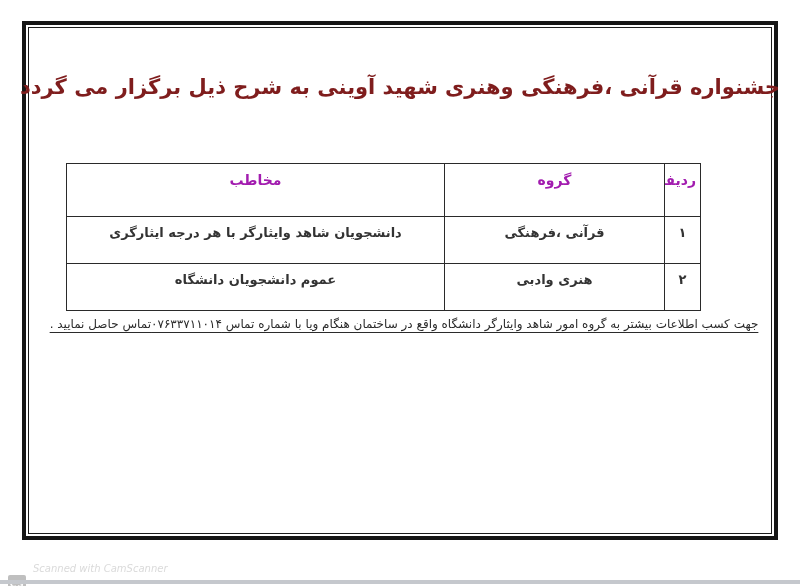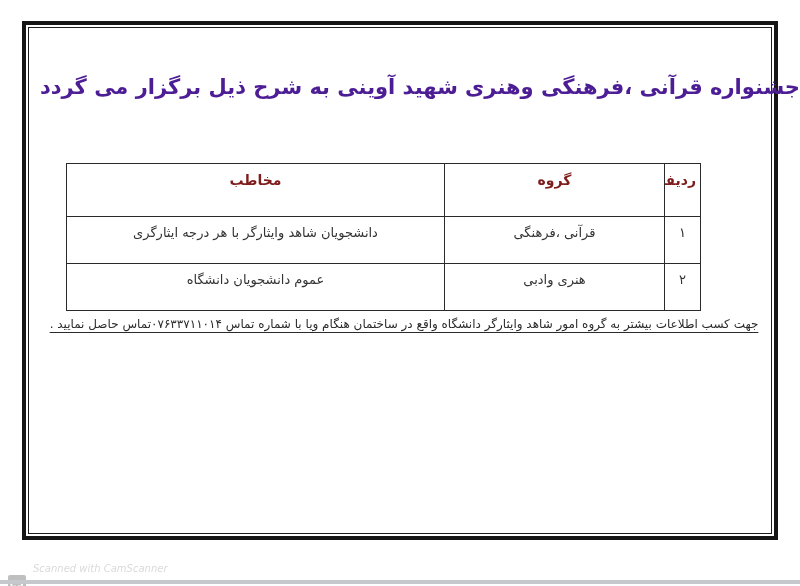--- a/index.html
+++ b/index.html
@@ -16,42 +16,42 @@
     position:absolute;left:22px;top:21px;width:748px;height:511px;
     border:4px solid #161616;
   }
   .page-frame-inner{
     position:absolute;inset:2px;
     border:1px solid #1d1d1d;
   }
 
   .doc-title{
     position:absolute;left:0;right:0;top:72px;
-    direction:rtl;
-    font-size:21px;font-weight:bold;color:#4c1d95;
+    direction:rtl;text-align:center;
+    font-size:21px;font-weight:bold;color:#7f1d1d;
     white-space:nowrap;line-height:30px;
   }
 
   table.events-table{
     position:absolute;left:66px;top:163px;
     width:634px;border-collapse:collapse;table-layout:fixed;
     direction:rtl;
   }
   .events-table col.c-radif{width:36px;}
   .events-table col.c-onvan{width:220px;}
   .events-table col.c-mokhatab{width:378px;}
   .events-table th,.events-table td{
     border:1.5px solid #2a2a2a;
     vertical-align:top;text-align:center;
-    color:#7f1d1d;
+    color:#a21caf;
     padding:8px 4px 0 4px;
     overflow:hidden;
   }
   .events-table th{height:44px;font-size:14px;font-weight:bold;}
-  .events-table td{height:38px;font-size:13px;font-weight:normal;color:#333;}
+  .events-table td{height:38px;font-size:13px;font-weight:bold;color:#333;}
 
   .contact-note{
     position:absolute;left:0;right:0;top:317px;
     direction:rtl;text-align:center;
     font-size:12px;color:#2b2b2b;
     white-space:nowrap;
     padding-left:8px;
   }
   .contact-note span{
     text-decoration:underline;

